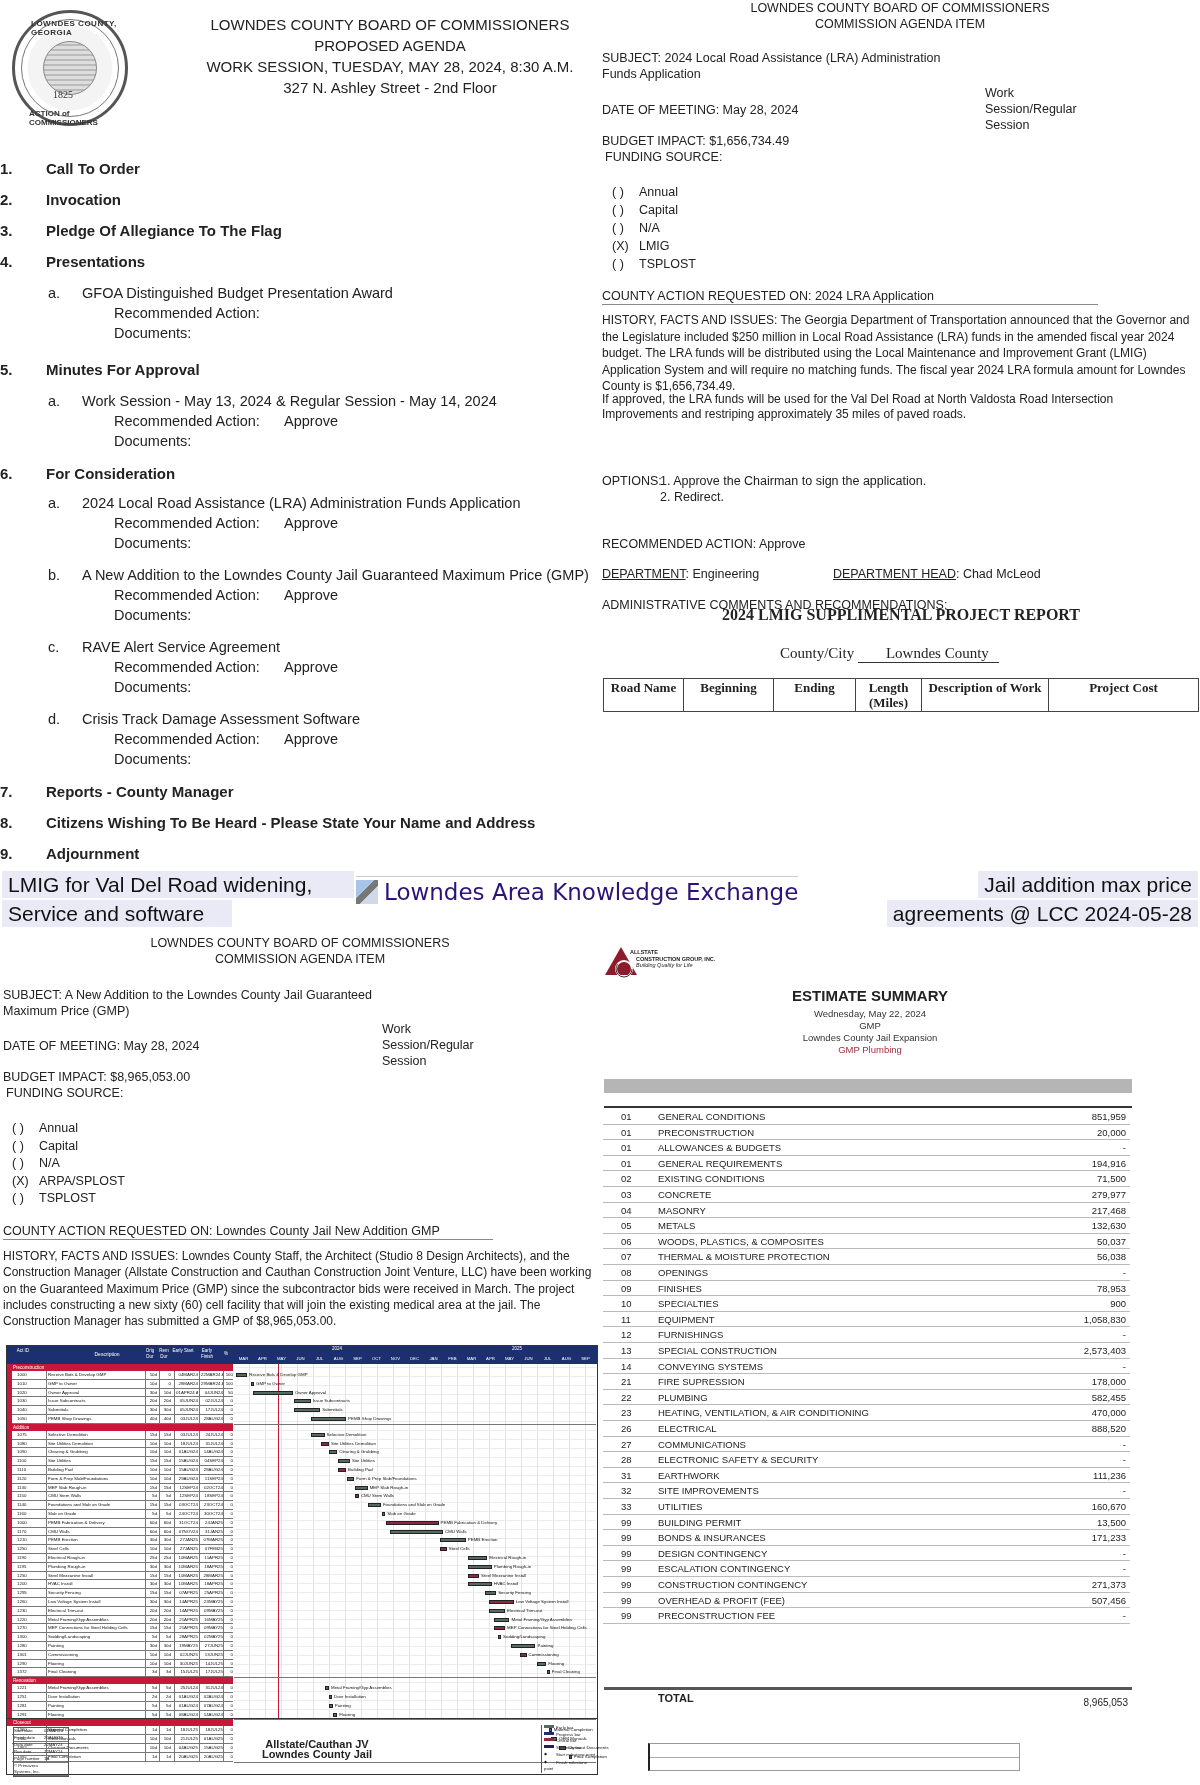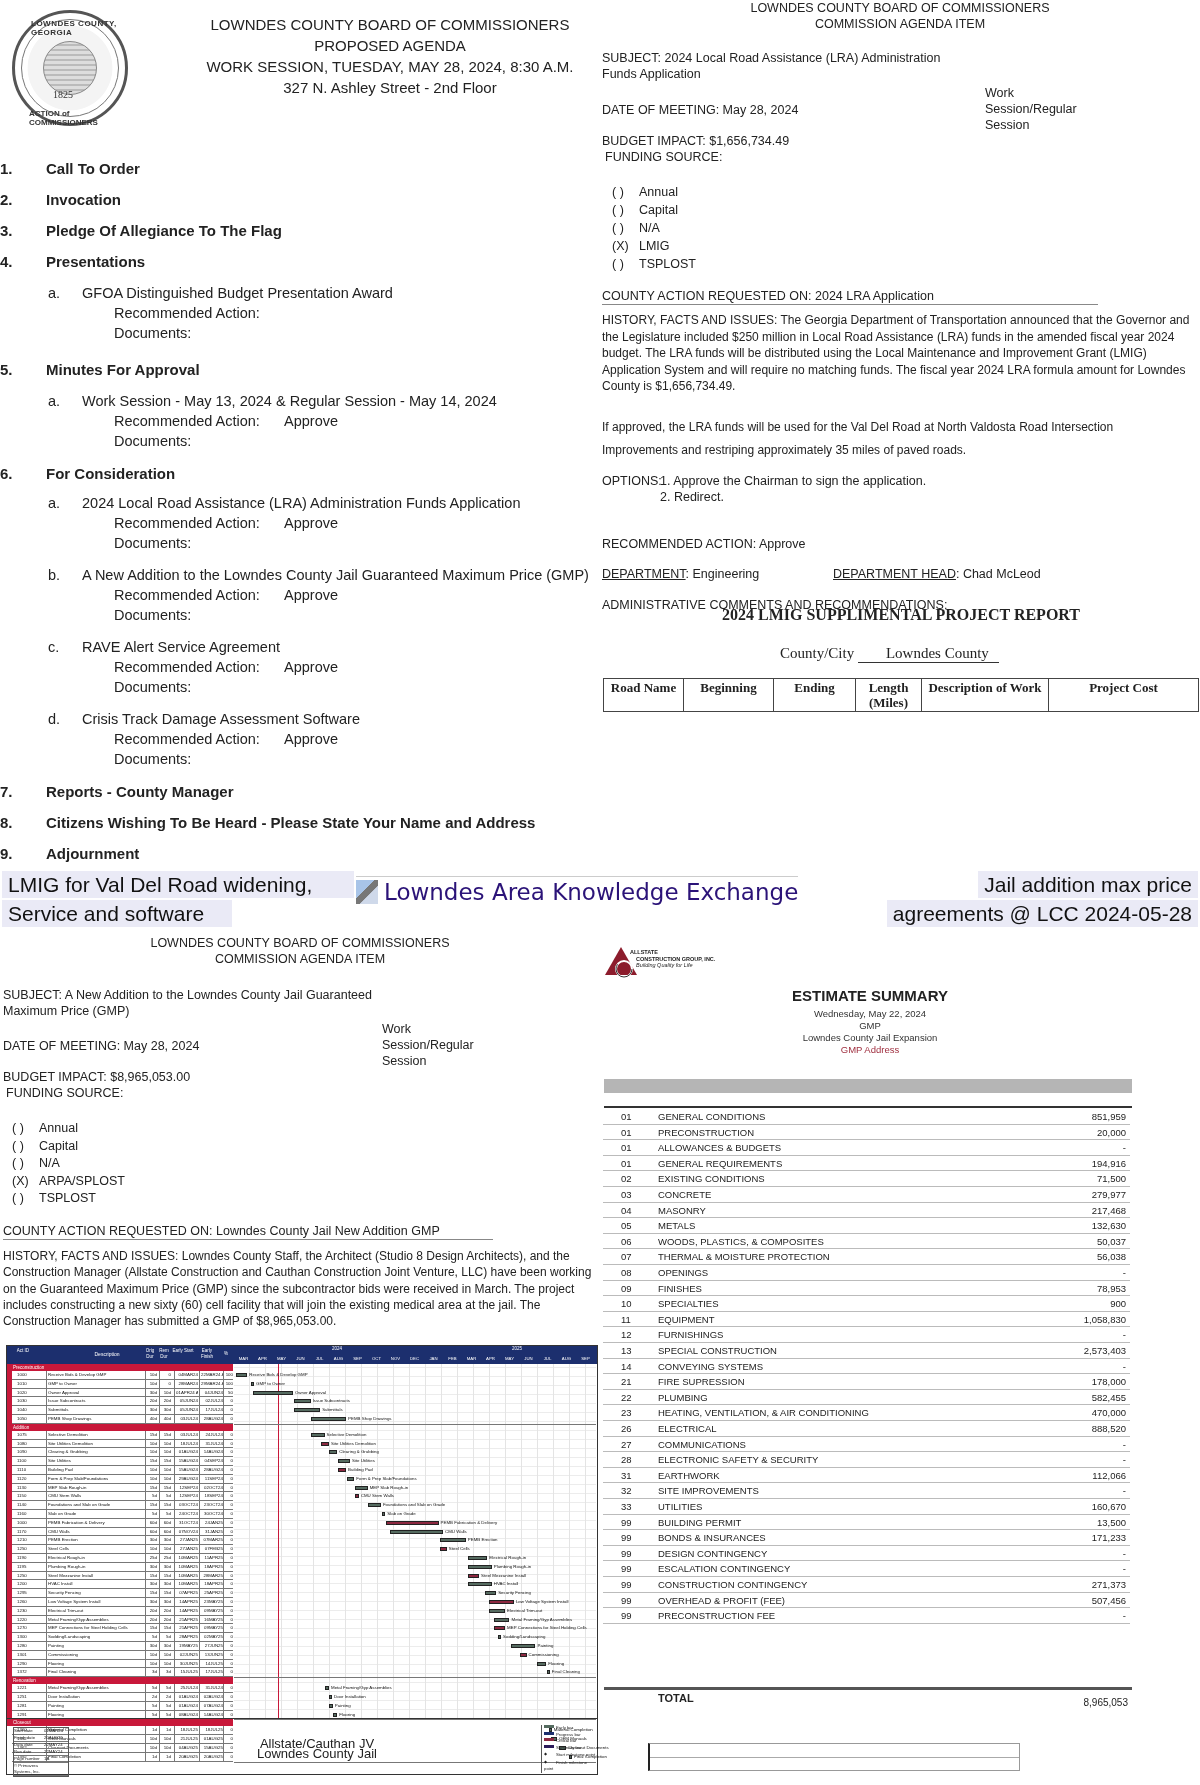--- a/index.html
+++ b/index.html
@@ -178,21 +178,21 @@
 <div class="abs cm" style="left:612px;top:183px;line-height:18px">
   <div><span style="display:inline-block;width:27px">( )</span><span>Annual</span></div>
   <div><span style="display:inline-block;width:27px">( )</span><span>Capital</span></div>
   <div><span style="display:inline-block;width:27px">( )</span><span>N/A</span></div>
   <div><span style="display:inline-block;width:27px">(X)</span><span>LMIG</span></div>
   <div><span style="display:inline-block;width:27px">( )</span><span>TSPLOST</span></div>
 </div>
 <div class="abs cm" style="left:602px;top:288px">COUNTY ACTION REQUESTED ON: 2024 LRA Application</div>
 <div class="abs hr" style="left:602px;top:304px;width:496px"></div>
 <div class="abs cm" style="left:602px;top:312px;width:598px;font-size:12px;line-height:16.5px">HISTORY, FACTS AND ISSUES: The Georgia Department of Transportation announced that the Governor and the Legislature included $250 million in Local Road Assistance (LRA) funds in the amended fiscal year 2024 budget. The LRA funds will be distributed using the Local Maintenance and Improvement Grant (LMIG) Application System and will require no matching funds. The fiscal year 2024 LRA formula amount for Lowndes County is $1,656,734.49.</div>
-<div class="abs cm" style="left:602px;top:416px;width:560px;font-size:12px;line-height:23px">If approved, the LRA funds will be used for the Val Del Road at North Valdosta Road Intersection Improvements and restriping approximately 35 miles of paved roads.</div>
+<div class="abs cm" style="left:602px;top:392px;width:560px;font-size:12px;line-height:15px">If approved, the LRA funds will be used for the Val Del Road at North Valdosta Road Intersection Improvements and restriping approximately 35 miles of paved roads.</div>
 <div class="abs cm" style="left:602px;top:473px">OPTIONS:</div>
 <div class="abs cm" style="left:660px;top:473px">
   <div>1. Approve the Chairman to sign the application.</div>
     <div>2. Redirect.</div>
 </div>
 <div class="abs cm" style="left:602px;top:536px">RECOMMENDED ACTION: Approve</div>
 <div class="abs cm" style="left:602px;top:566px"><span class="ul">DEPARTMENT</span><span>: Engineering</span></div>
 <div class="abs cm" style="left:833px;top:566px"><span class="ul">DEPARTMENT HEAD</span><span>: Chad McLeod</span></div>
 <div class="abs cm" style="left:602px;top:597px">ADMINISTRATIVE COMMENTS AND RECOMMENDATIONS:</div>
 <div class="abs" style="left:722px;top:606px;font-family:'Liberation Serif',serif;font-weight:bold;font-size:16px;color:#222">2024 LMIG SUPPLIMENTAL PROJECT REPORT</div>
@@ -757,21 +757,21 @@
     </div>
   <div class="g-foot">
     <div id="g-info" style="position:absolute;left:6px;top:8px;width:56px;font-size:4.3px;line-height:6px;border:1px solid #555">
         <div style="border-bottom: 1px solid rgb(119, 119, 119);"><span style="display: inline-block; width: 30px;">Start date</span><span>01MAR24</span></div>
         <div style="border-bottom: 1px solid rgb(119, 119, 119);"><span style="display: inline-block; width: 30px;">Finish date</span><span>20AUG25</span></div>
         <div style="border-bottom: 1px solid rgb(119, 119, 119);"><span style="display: inline-block; width: 30px;">Data date</span><span>22MAY24</span></div>
         <div style="border-bottom: 1px solid rgb(119, 119, 119);"><span style="display: inline-block; width: 30px;">Run date</span><span>22MAY24</span></div>
         <div style="border-bottom: 1px solid rgb(119, 119, 119);"><span style="display: inline-block; width: 30px;">Page number</span><span>1A</span></div>
         <div style="border-bottom: 1px solid rgb(119, 119, 119);"><span style="display: inline-block; width: 30px;">© Primavera Systems, Inc.</span><span></span></div>
       </div>
-    <div style="position:absolute;left:180px;top:20px;width:260px;text-align:center;font-size:13px;font-weight:normal;line-height:10px">
+    <div style="position:absolute;left:180px;top:20px;width:260px;text-align:center;font-size:11px;font-weight:bold;line-height:10px">
       <div>Allstate/Cauthan JV</div>
         <div>Lowndes County Jail</div>
     </div>
     <div id="g-legend" style="position:absolute;left:534px;top:6px;width:56px;font-size:4.3px;line-height:6.5px;border-left:1px solid #555;padding-left:2px">
         <div><span style="display: inline-block; width: 10px; height: 3px; margin-right: 2px; vertical-align: 1px; background: rgb(85, 107, 96);"></span><span>Early bar</span></div>
         <div><span style="display: inline-block; width: 10px; height: 3px; margin-right: 2px; vertical-align: 1px; background: rgb(28, 47, 110);"></span><span>Progress bar</span></div>
         <div><span style="display: inline-block; width: 10px; height: 3px; margin-right: 2px; vertical-align: 1px; background: rgb(140, 40, 64);"></span><span>Critical bar</span></div>
         <div><span style="display: inline-block; width: 10px; height: 3px; margin-right: 2px; vertical-align: 1px; background: rgb(43, 26, 90);"></span><span>Summary bar</span></div>
         <div><span style="display: inline-block; width: 10px; height: auto; margin-right: 2px; vertical-align: 1px; background: transparent; font-size: 4px;">◆</span><span>Start milestone point</span></div>
         <div><span style="display: inline-block; width: 10px; height: auto; margin-right: 2px; vertical-align: 1px; background: transparent; font-size: 4px;">◆</span><span>Finish milestone point</span></div>
@@ -789,21 +789,21 @@
     <div>ALLSTATE</div>
     <div style="margin-left:6px">CONSTRUCTION GROUP, INC.</div>
     <div style="margin-left:6px;font-weight:normal;font-style:italic">Building Quality for Life</div>
   </div>
 </div>
 <div class="abs center" style="left:700px;top:987px;width:340px;font-size:15px;font-weight:bold;color:#222">ESTIMATE SUMMARY</div>
 <div class="abs center" style="left:700px;top:1008px;width:340px;font-size:9.5px;line-height:12px;color:#333">
   <div>Wednesday, May 22, 2024</div>
   <div>GMP</div>
   <div>Lowndes County Jail Expansion</div>
-  <div style="color:#a03040">GMP Address</div>
+  <div style="color:#a03040">GMP Plumbing</div>
 </div>
 <div class="abs" style="left:604px;top:1079px;width:528px;height:14px;background:#b5b5b5"></div>
 <div class="abs" style="left:604px;top:1106px;width:528px;height:2px;background:#333"></div>
 <div id="est-rows">
     <div class="est-row" style="top: 1109px;">
       <span class="c">01</span>
       <span class="n">GENERAL CONDITIONS</span>
       <span class="v">851,959</span>
     </div>
     <div class="est-row" style="top: 1124.6px;">
@@ -912,21 +912,21 @@
       <span class="v">-</span>
     </div>
     <div class="est-row" style="top: 1452.2px;">
       <span class="c">28</span>
       <span class="n">ELECTRONIC SAFETY &amp; SECURITY</span>
       <span class="v">-</span>
     </div>
     <div class="est-row" style="top: 1467.8px;">
       <span class="c">31</span>
       <span class="n">EARTHWORK</span>
-      <span class="v">112,066</span>
+      <span class="v">111,236</span>
     </div>
     <div class="est-row" style="top: 1483.4px;">
       <span class="c">32</span>
       <span class="n">SITE IMPROVEMENTS</span>
       <span class="v">-</span>
     </div>
     <div class="est-row" style="top: 1499px;">
       <span class="c">33</span>
       <span class="n">UTILITIES</span>
       <span class="v">160,670</span>

